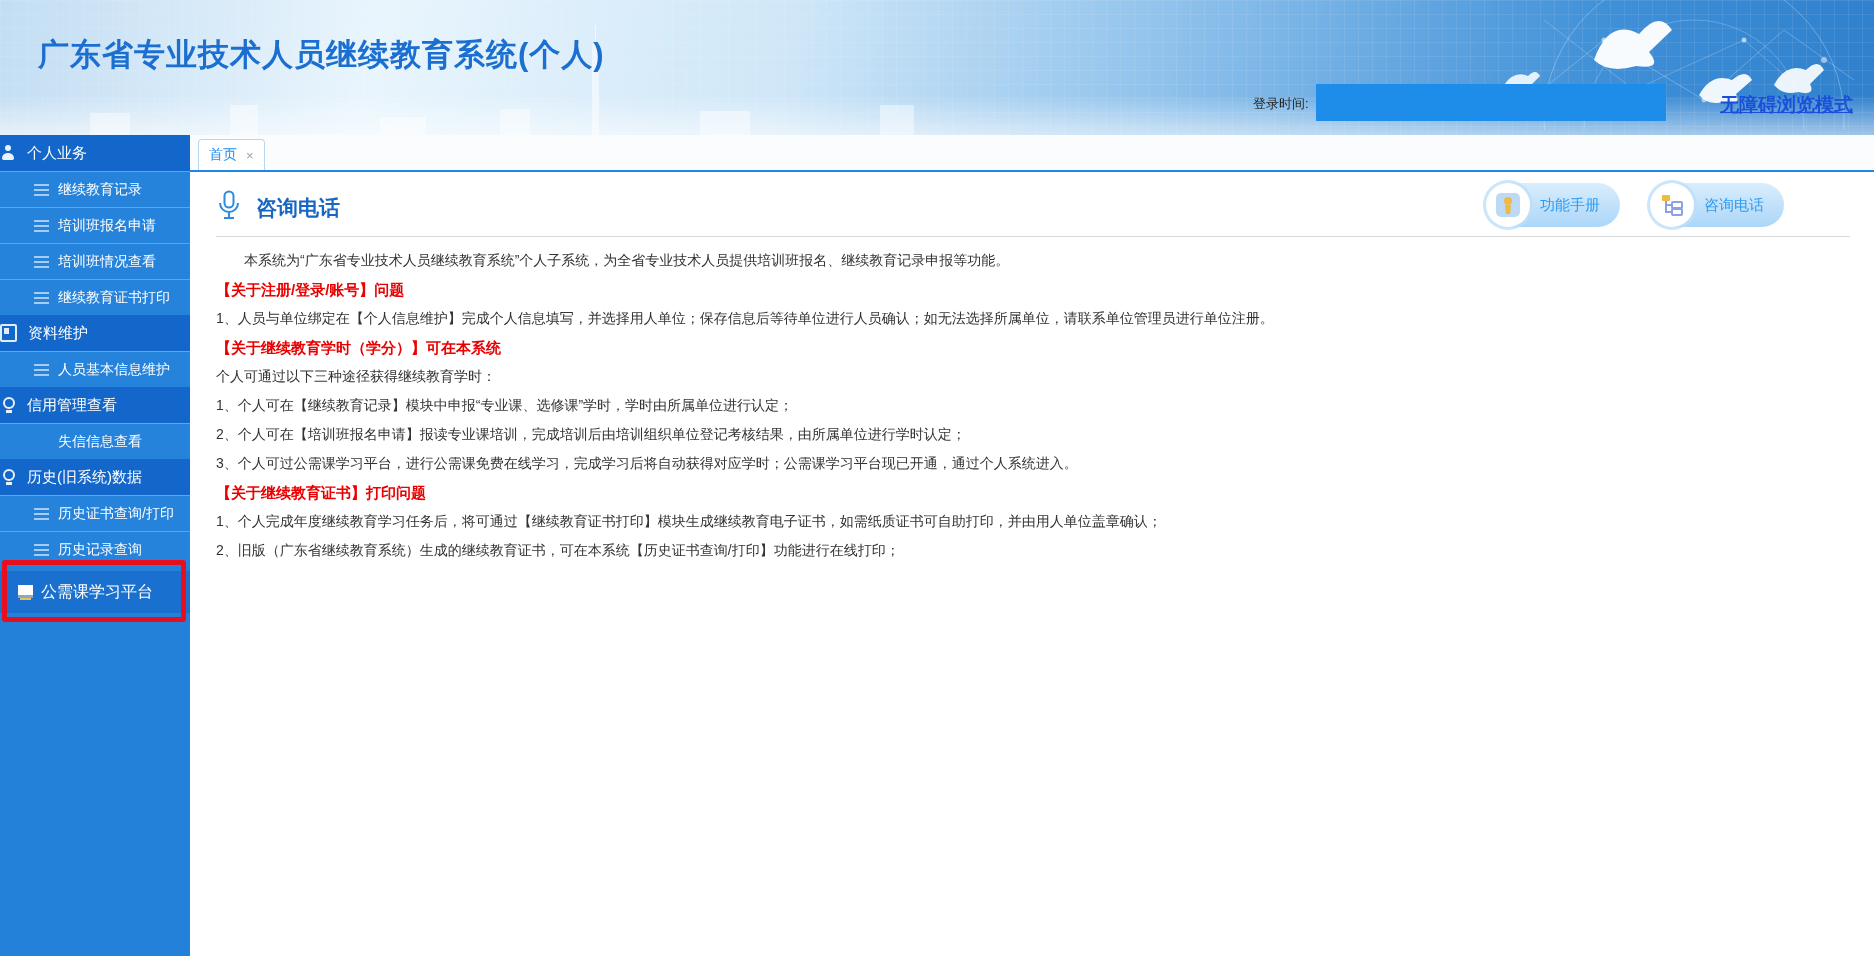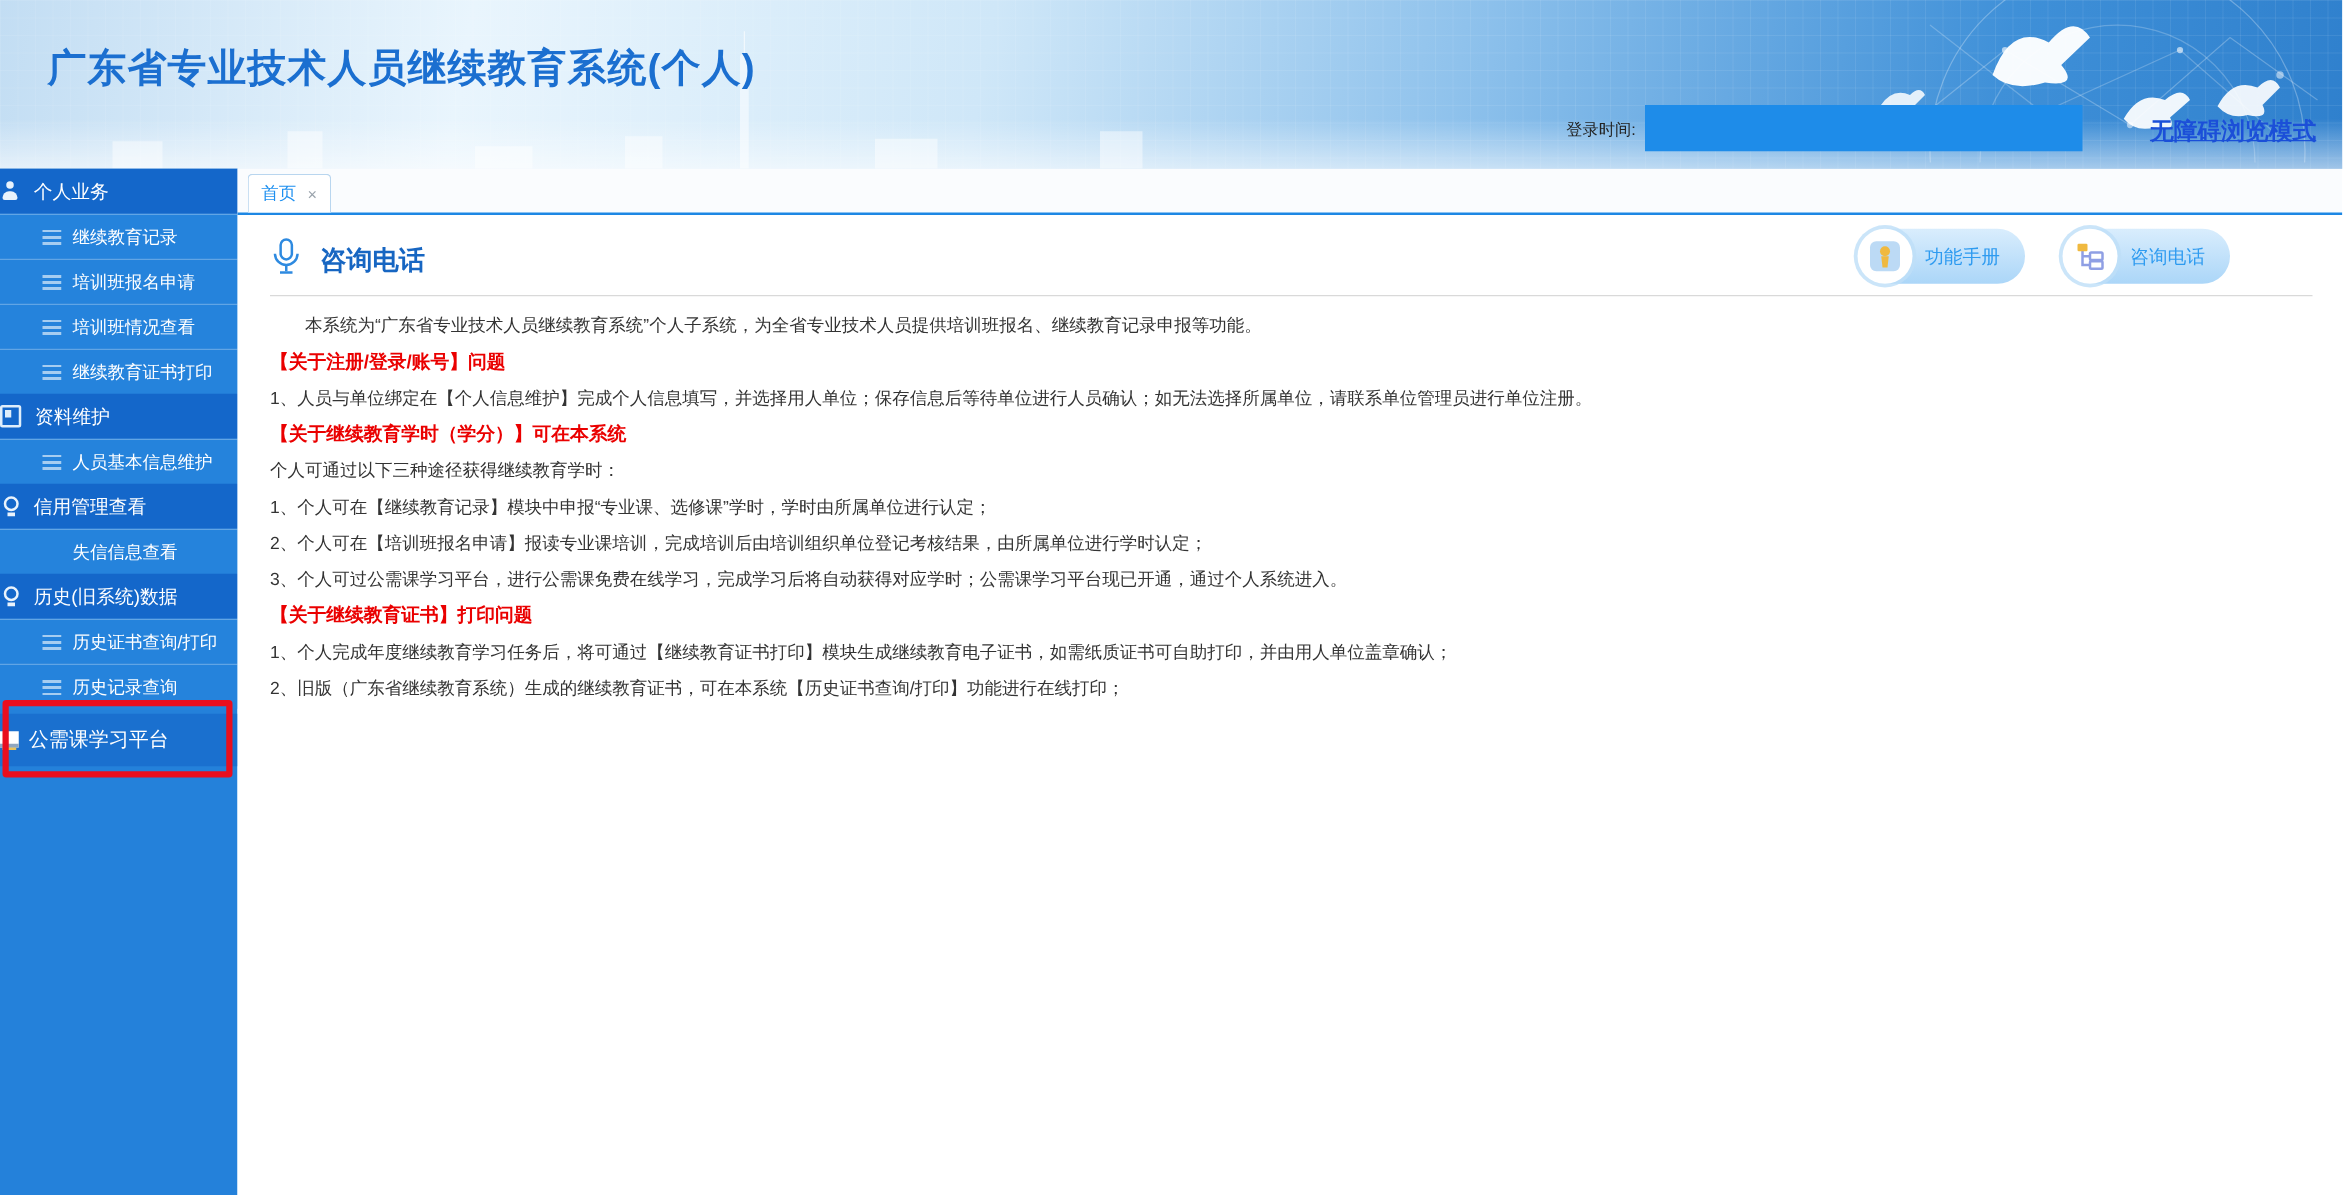--- a/index.html
+++ b/index.html
@@ -38,21 +38,21 @@
 
   
   .sidebar{
     position:absolute;left:0;top:135px;width:190px;height:821px;background:#2481da;
   }
   .side-item{
     position:relative;height:36px;display:flex;align-items:center;color:#fff;cursor:pointer;box-sizing:border-box;
   }
   .side-item.parent{background:#1467ca;font-size:15px;gap:11px;}
   .side-item.child{background:#2583dc;padding-left:34px;font-size:14px;gap:9px;border-top:1px solid rgba(255,255,255,.28);}
-  .side-item.platform{background:#1a70cf;height:42px;margin-top:4px;font-size:16px;gap:6px;}
+  .side-item.platform{background:#1a70cf;height:42px;margin-top:4px;padding-left:18px;font-size:16px;gap:6px;}
   .side-label{white-space:nowrap;}
 
   
   .sicon{display:inline-block;position:relative;flex:0 0 auto;}
   .icon-user{width:16px;height:16px;}
   .icon-user:before{content:"";position:absolute;top:0;left:5px;width:6px;height:6px;border-radius:50%;background:#e9f3fc;}
   .icon-user:after{content:"";position:absolute;bottom:1px;left:2px;width:12px;height:7px;border-radius:6px 6px 2px 2px;background:#e9f3fc;}
   .icon-book{width:13px;height:14px;border:2px solid #dfeefb;border-radius:2px;}
   .icon-book:after{content:"";position:absolute;top:2px;left:2px;width:5px;height:6px;background:#dfeefb;}
   .icon-bulb{width:16px;height:16px;}

